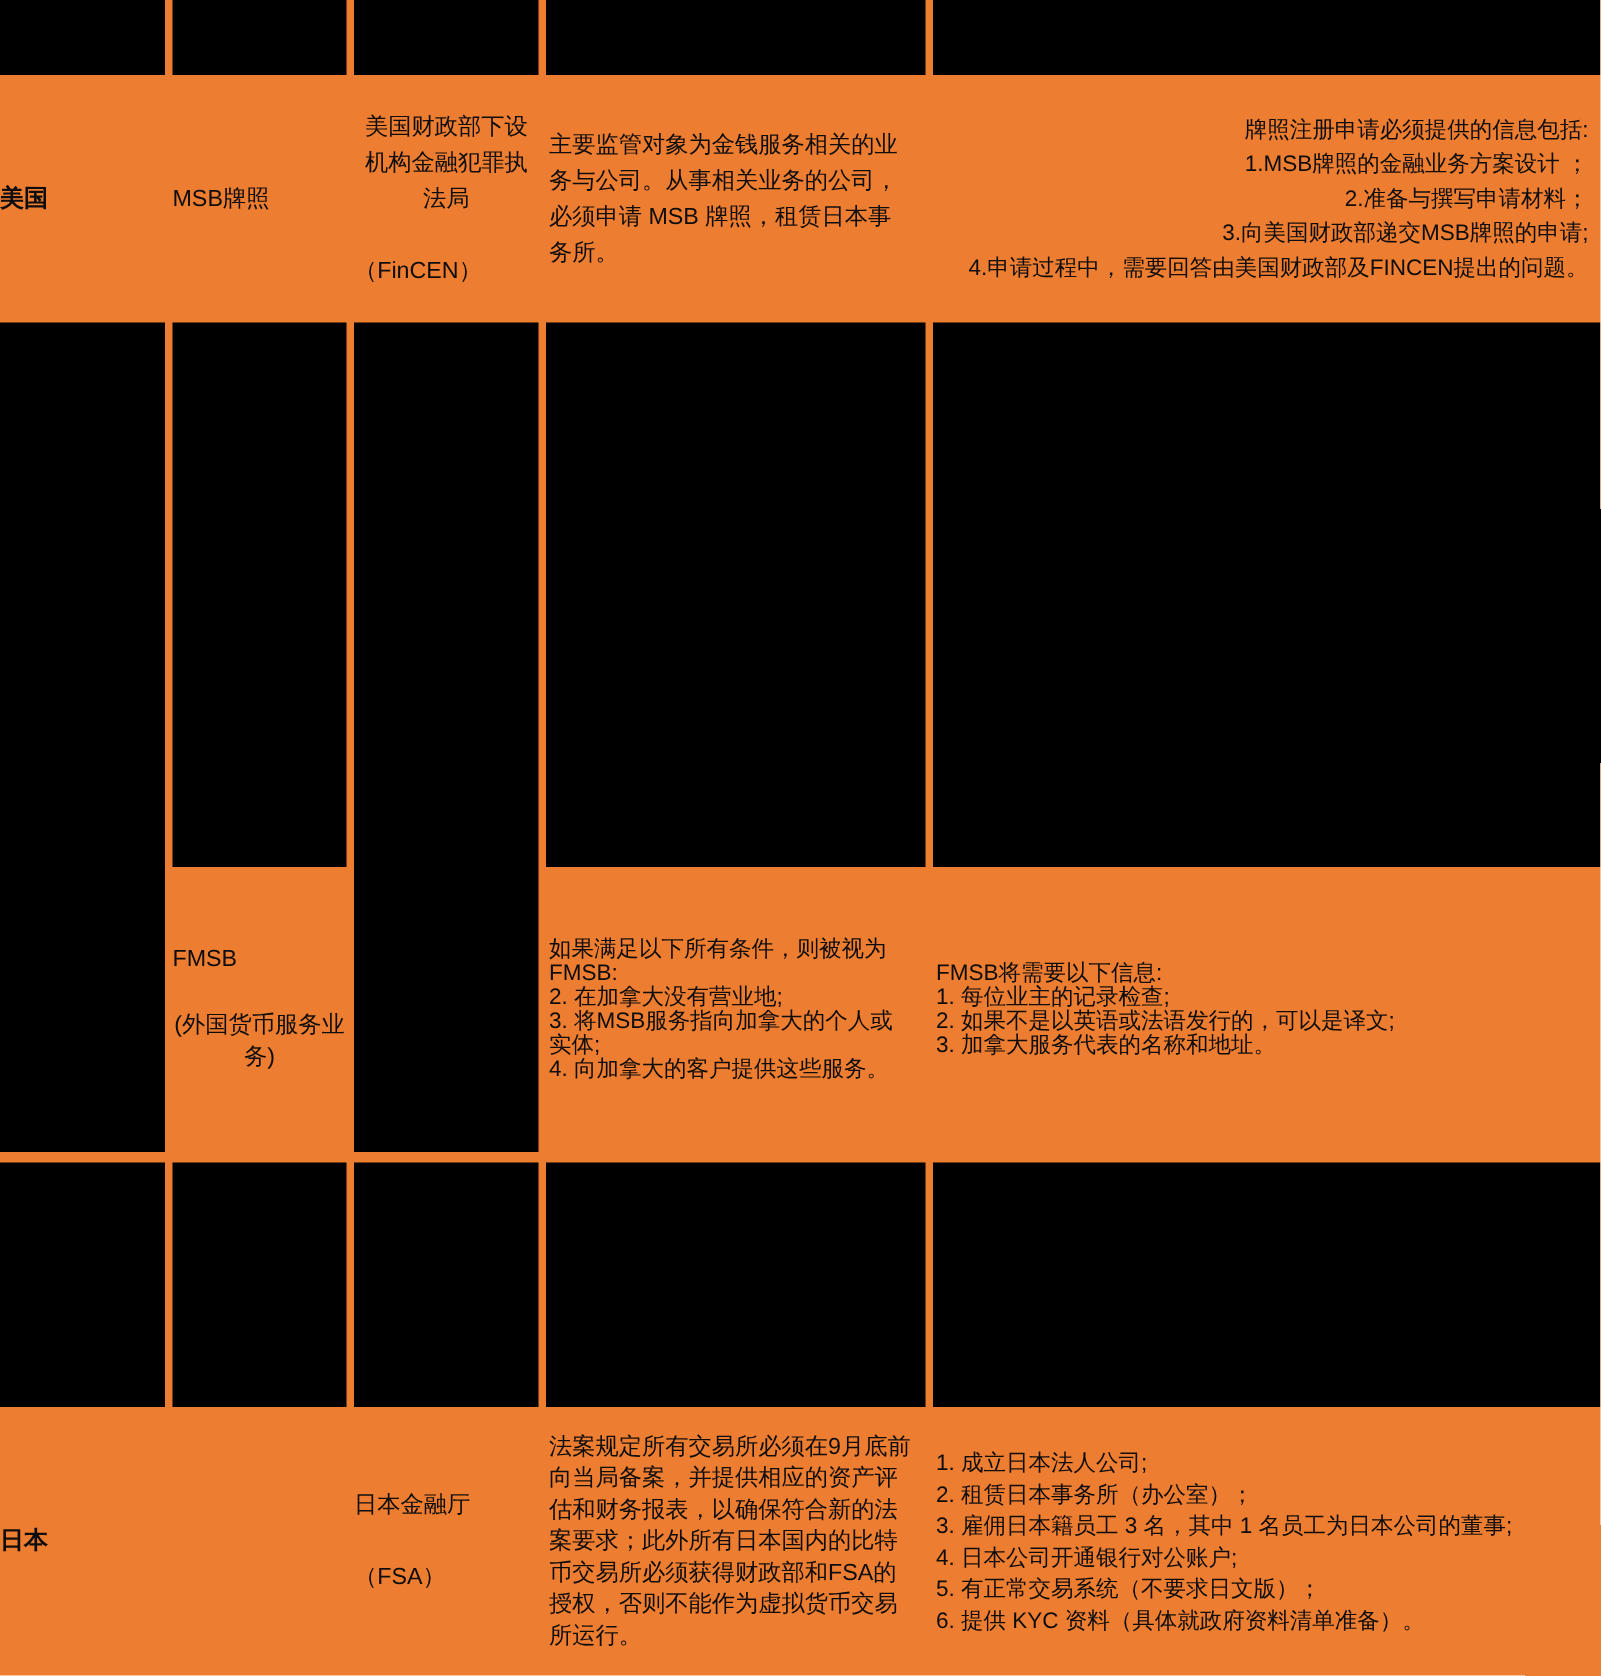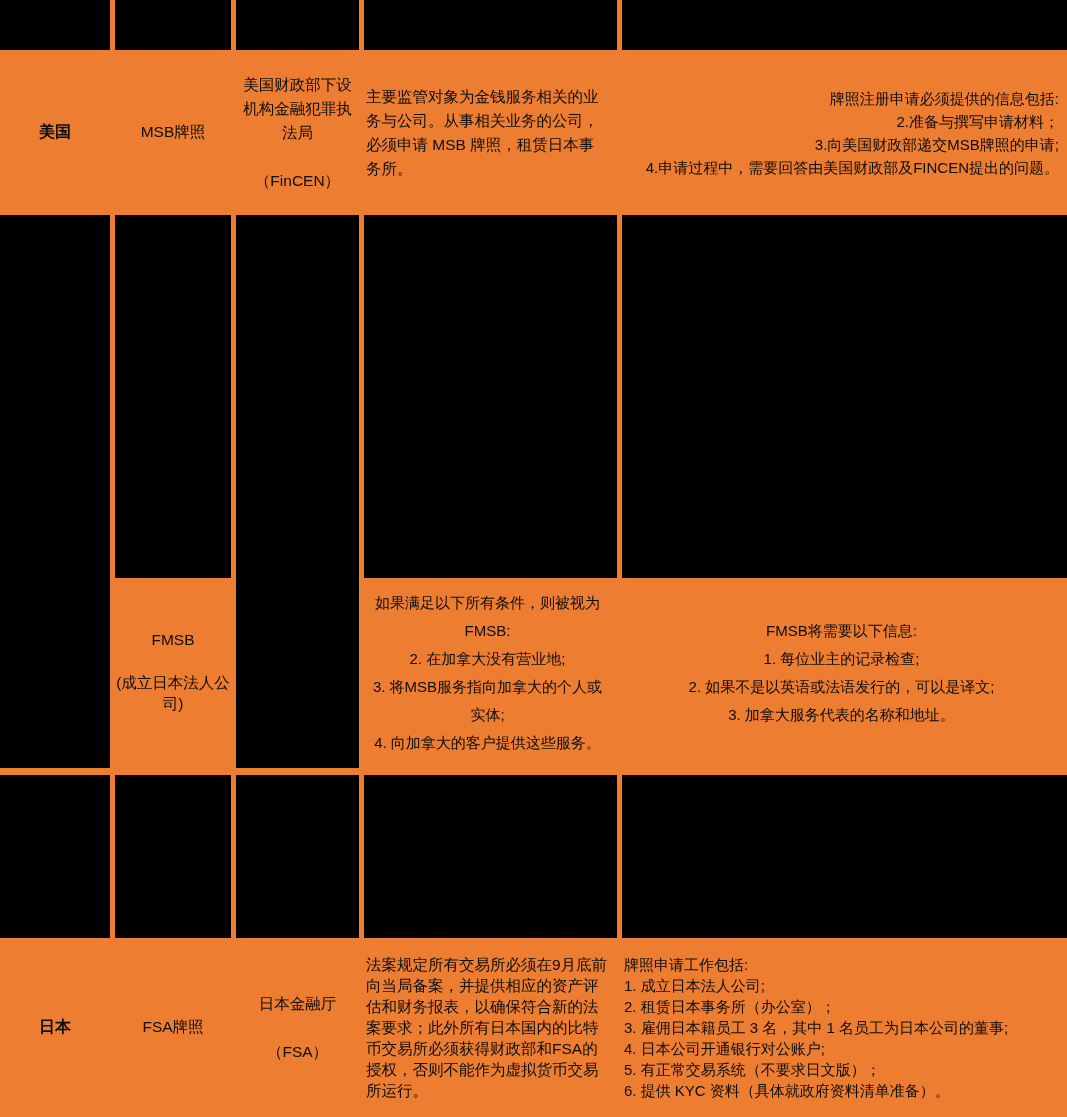--- a/index.html
+++ b/index.html
@@ -15,30 +15,30 @@
     font-family: "Liberation Sans", sans-serif;
     overflow: hidden;
   }
   .cell {
     display: flex;
     flex-direction: column;
     justify-content: center;
     overflow: hidden;
   }
   .black { background: #000000; }
-  .center { align-items: center; text-align: center; }
+  .center { align-items: flex-start; text-align: center; }
   .left { text-align: left; padding: 4px 8px 4px 2px; }
   .country { font-weight: 700; font-size: 16px; }
   .license { font-size: 15.5px; }
   .auth { font-size: 15.5px; line-height: 24px; }
   .gap-top { margin-top: 24px; }
   .scope { font-size: 15.5px; }
   .list  { font-size: 15px; }
   .lh21 { line-height: 21px; }
-  .lh22 { line-height: 28px; text-align: center; }
+  .lh22 { line-height: 16px; }
   .lh23 { line-height: 23px; align-items: flex-end; }
   .lh24 { line-height: 24px; }
 </style>
 </head>
 <body>
 
 <div class="license-table">
 
   <div class="cell black" style="grid-area:1/1/2/2"></div>
   <div class="cell black" style="grid-area:1/2/2/3"></div>
@@ -54,34 +54,35 @@
   </div>
   <div class="cell center auth" style="grid-area:2/3/3/4">
     <div>美国财政部下设机构金融犯罪执法局</div>
     <div class="gap-top">（FinCEN）</div>
   </div>
   <div class="cell left scope lh24" style="grid-area:2/4/3/5">
     <div>主要监管对象为金钱服务相关的业务与公司。从事相关业务的公司，必须申请 MSB 牌照，租赁日本事务所。</div>
   </div>
   <div class="cell left list lh23" style="grid-area:2/5/3/6">
       <div>牌照注册申请必须提供的信息包括:</div>
+      <div>1.MSB牌照的金融业务方案设计 ；</div>
       <div>2.准备与撰写申请材料；</div>
       <div>3.向美国财政部递交MSB牌照的申请;</div>
       <div>4.申请过程中，需要回答由美国财政部及FINCEN提出的问题。</div>
     </div>
 
   <div class="cell black" style="grid-area:3/1/5/2"></div>
   <div class="cell black" style="grid-area:3/2/4/3"></div>
   <div class="cell black" style="grid-area:3/3/5/4"></div>
   <div class="cell black" style="grid-area:3/4/4/5"></div>
   <div class="cell black" style="grid-area:3/5/4/6"></div>
 
   <div class="cell center license" style="grid-area:4/2/5/3">
     <div>FMSB</div>
-    <div class="gap-top">(成立日本法人公司)</div>
+    <div class="gap-top">(外国货币服务业务)</div>
   </div>
   <div class="cell left list lh22" style="grid-area:4/4/5/5">
       <div>如果满足以下所有条件，则被视为FMSB:</div>
       <div>2. 在加拿大没有营业地;</div>
       <div>3. 将MSB服务指向加拿大的个人或实体;</div>
       <div>4. 向加拿大的客户提供这些服务。</div>
     </div>
   <div class="cell left list lh22" style="grid-area:4/5/5/6">
       <div>FMSB将需要以下信息:</div>
       <div>1. 每位业主的记录检查;</div>
@@ -93,32 +94,28 @@
 
   <div class="cell black" style="grid-area:6/1/7/2"></div>
   <div class="cell black" style="grid-area:6/2/7/3"></div>
   <div class="cell black" style="grid-area:6/3/7/4"></div>
   <div class="cell black" style="grid-area:6/4/7/5"></div>
   <div class="cell black" style="grid-area:6/5/7/6"></div>
 
   <div class="cell center country" style="grid-area:7/1/8/2">
     <div>日本</div>
   </div>
-  <div class="cell center license" style="grid-area:7/2/8/3">
-    <div>FSA牌照</div>
-  </div>
   <div class="cell center auth" style="grid-area:7/3/8/4">
     <div>日本金融厅</div>
     <div class="gap-top">（FSA）</div>
   </div>
   <div class="cell left scope lh21" style="grid-area:7/4/8/5">
     <div>法案规定所有交易所必须在9月底前向当局备案，并提供相应的资产评估和财务报表，以确保符合新的法案要求；此外所有日本国内的比特币交易所必须获得财政部和FSA的授权，否则不能作为虚拟货币交易所运行。</div>
   </div>
   <div class="cell left list lh21" style="grid-area:7/5/8/6">
-      <div>牌照申请工作包括:</div>
       <div>1. 成立日本法人公司;</div>
       <div>2. 租赁日本事务所（办公室）；</div>
       <div>3. 雇佣日本籍员工 3 名，其中 1 名员工为日本公司的董事;</div>
       <div>4. 日本公司开通银行对公账户;</div>
       <div>5. 有正常交易系统（不要求日文版）；</div>
       <div>6. 提供 KYC 资料（具体就政府资料清单准备）。</div>
     </div>
 
 </div>
 

